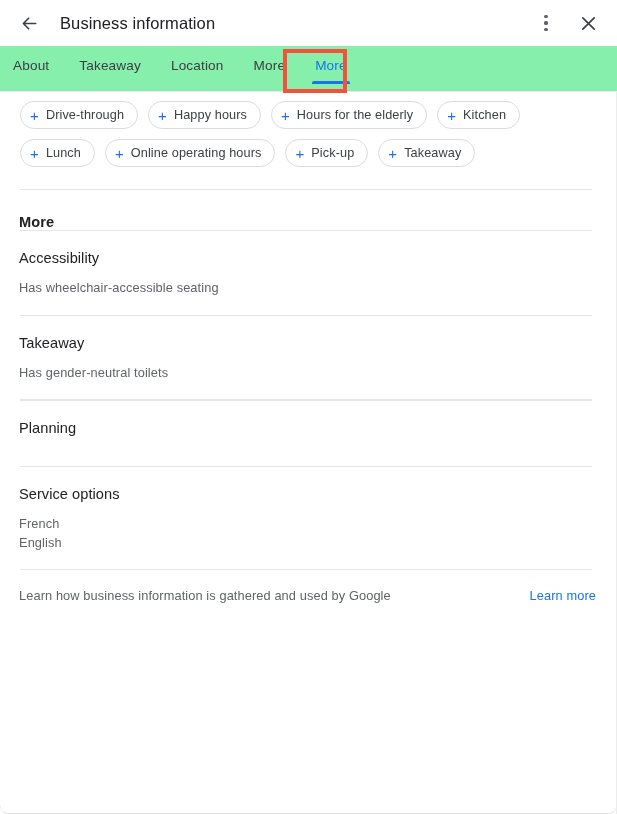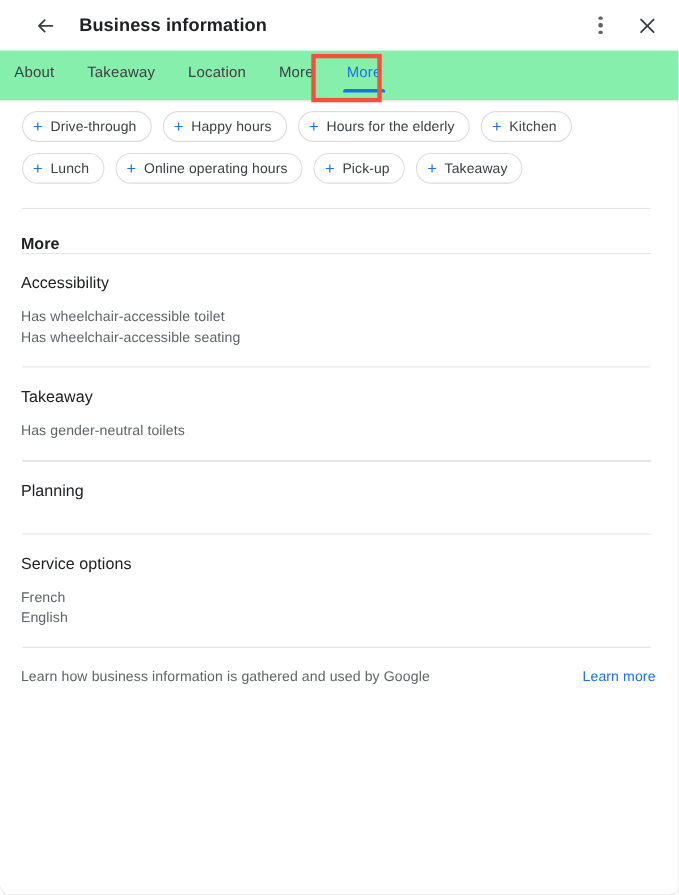--- a/index.html
+++ b/index.html
@@ -17,23 +17,22 @@
     background: #ffffff;
     overflow: hidden;
   }
 
   
   .header {
     position: relative;
     height: 46px;
     display: flex;
     align-items: center;
-    padding: 0 10px 0 24px;
+    padding: 0 10px 0 12px;
     background: #fff;
-    font-weight: bold;
   }
   .icon-btn {
     width: 34px; height: 34px;
     display: flex; align-items: center; justify-content: center;
     border-radius: 50%;
     flex: 0 0 auto;
     color: #3c4043;
     cursor: pointer;
   }
   .header-title {
@@ -265,21 +264,20 @@
     <div class="sections">
 
       <div class="rule" style="margin-top:18px;"></div>
 
       <div class="more-head">More</div>
 
       <div class="rule"></div>
 
       <div class="section">
         <div class="section-title">Accessibility</div>
-        <div class="section-item">Has wheelchair-accessible toilet</div>
         <div class="section-item">Has wheelchair-accessible seating</div>
       </div>
       <div class="rule"></div>
 
       <div class="section">
         <div class="section-title">Takeaway</div>
         <div class="section-item">Has gender-neutral toilets</div>
       </div>
       <div class="rule"></div>
 

